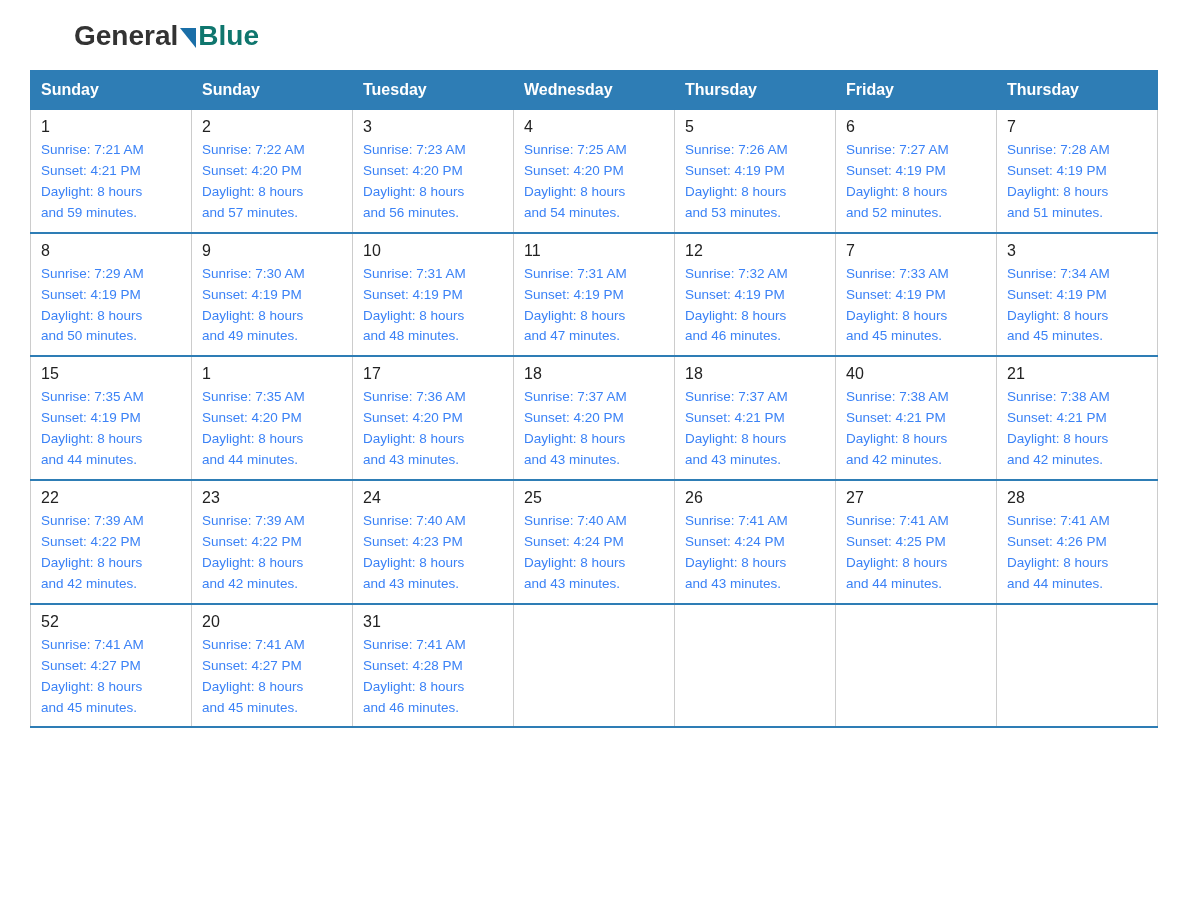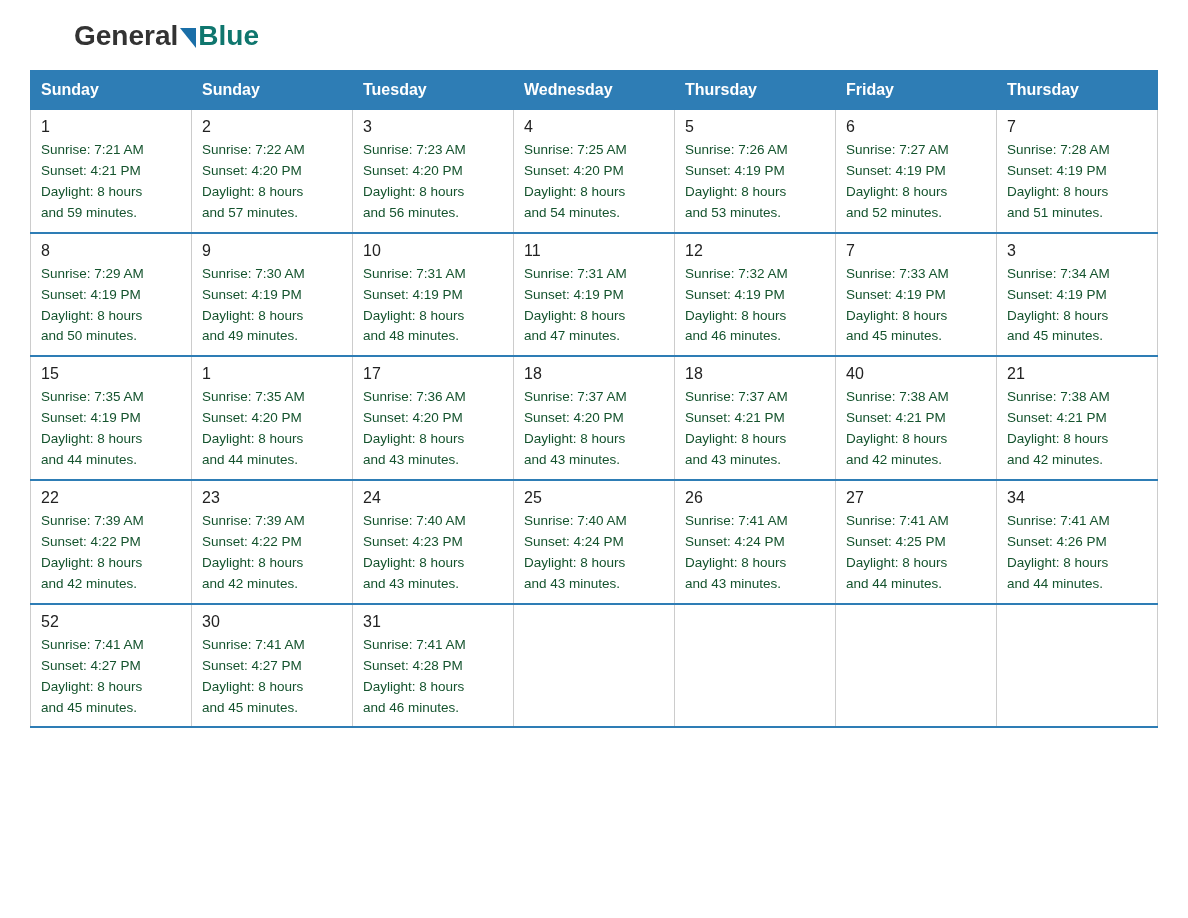--- a/index.html
+++ b/index.html
@@ -87,21 +87,21 @@
     }
     .day-num {
       font-size: 16px;
       font-weight: normal;
       margin-bottom: 4px;
       display: block;
     }
     .day-info {
       font-size: 13.5px;
       line-height: 1.55;
-      color: #14532d;
+      color: #3b82f6;
     }
     .empty-cell {
       background: #fff;
     }
   </style>
 </head>
 <body>
 
 <div class="header-area">
   <div class="logo">
@@ -239,31 +239,31 @@
         </td>
         <td>
           <span class="day-num">26</span>
           <div class="day-info">Sunrise: 7:41 AM<br>Sunset: 4:24 PM<br>Daylight: 8 hours<br>and 43 minutes.</div>
         </td>
         <td>
           <span class="day-num">27</span>
           <div class="day-info">Sunrise: 7:41 AM<br>Sunset: 4:25 PM<br>Daylight: 8 hours<br>and 44 minutes.</div>
         </td>
         <td>
-          <span class="day-num">34</span>
+          <span class="day-num">28</span>
           <div class="day-info">Sunrise: 7:41 AM<br>Sunset: 4:26 PM<br>Daylight: 8 hours<br>and 44 minutes.</div>
         </td>
       </tr>
       <tr>
         <td>
           <span class="day-num">52</span>
           <div class="day-info">Sunrise: 7:41 AM<br>Sunset: 4:27 PM<br>Daylight: 8 hours<br>and 45 minutes.</div>
         </td>
         <td>
-          <span class="day-num">30</span>
+          <span class="day-num">20</span>
           <div class="day-info">Sunrise: 7:41 AM<br>Sunset: 4:27 PM<br>Daylight: 8 hours<br>and 45 minutes.</div>
         </td>
         <td>
           <span class="day-num">31</span>
           <div class="day-info">Sunrise: 7:41 AM<br>Sunset: 4:28 PM<br>Daylight: 8 hours<br>and 46 minutes.</div>
         </td>
         <td class="empty-cell"></td>
         <td class="empty-cell"></td>
         <td class="empty-cell"></td>
         <td class="empty-cell"></td>

